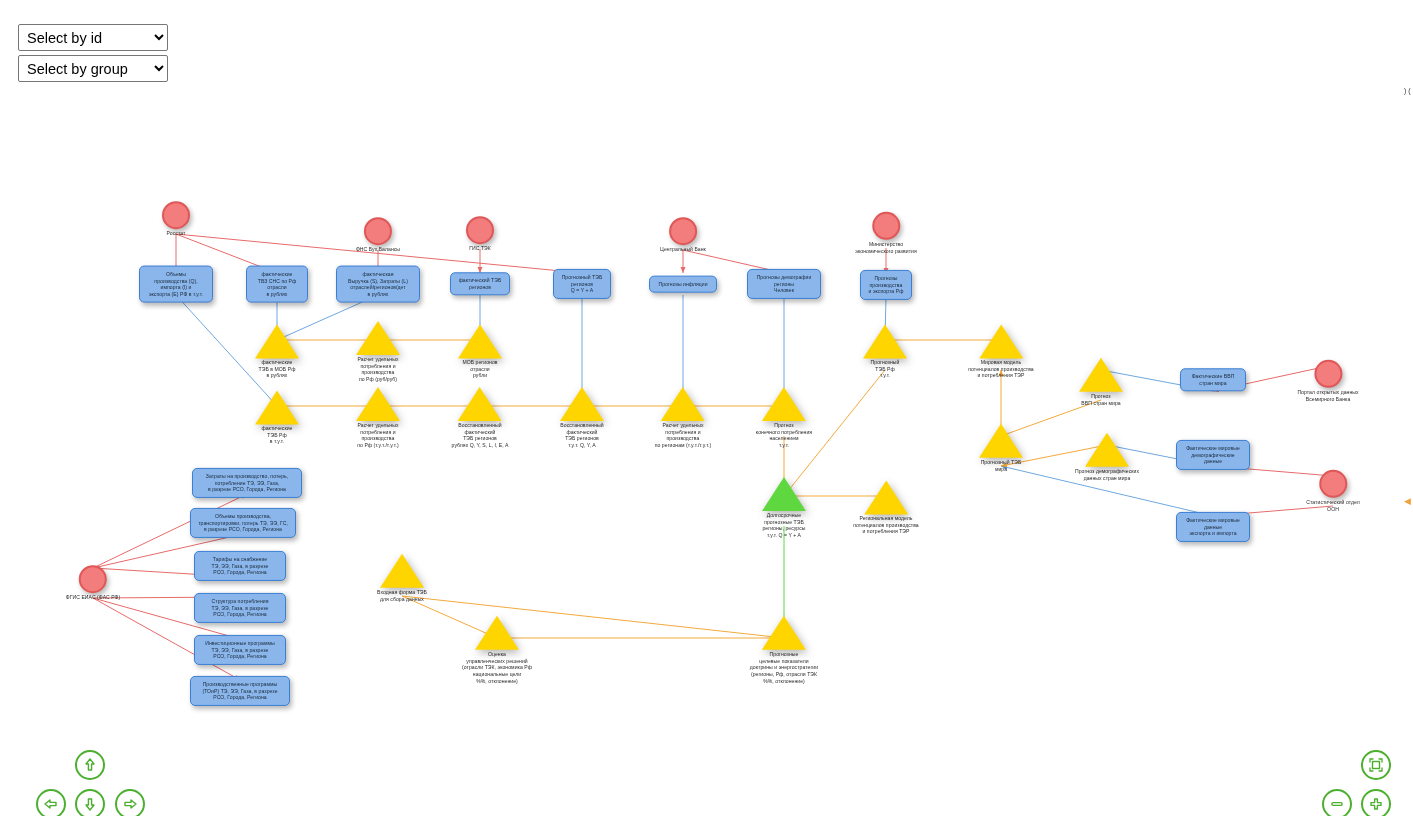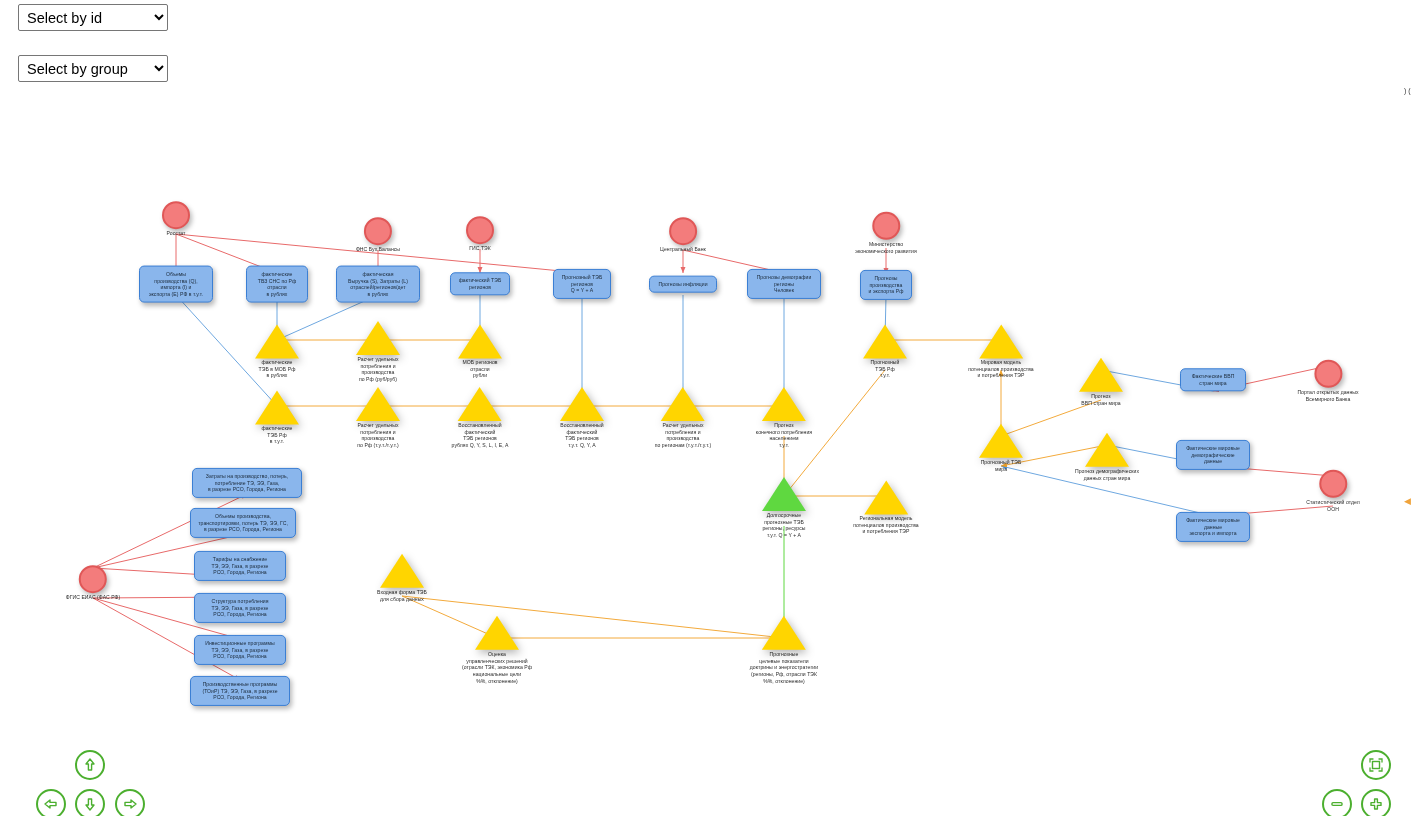--- a/index.html
+++ b/index.html
@@ -7,21 +7,21 @@
     margin: 0; padding: 0;
     width: 1413px; height: 816px;
     background: #ffffff;
     font-family: "Liberation Sans", sans-serif;
     overflow: hidden;
   }
   #app { position: relative; width: 1413px; height: 816px; }
 
   
   .select-wrap { position: absolute; left: 18px; }
-  #sel-id-wrap { top: 4px; }
+  #sel-id-wrap { top: 24px; }
   #sel-group-wrap { top: 55px; }
   select.nav-select {
     width: 150px; height: 27px;
     font-family: "Liberation Sans", sans-serif;
     font-size: 14.5px;
     color: #000;
     background: #fff;
     border: 1px solid #767676;
     border-radius: 2px;
     padding: 2px 4px;

